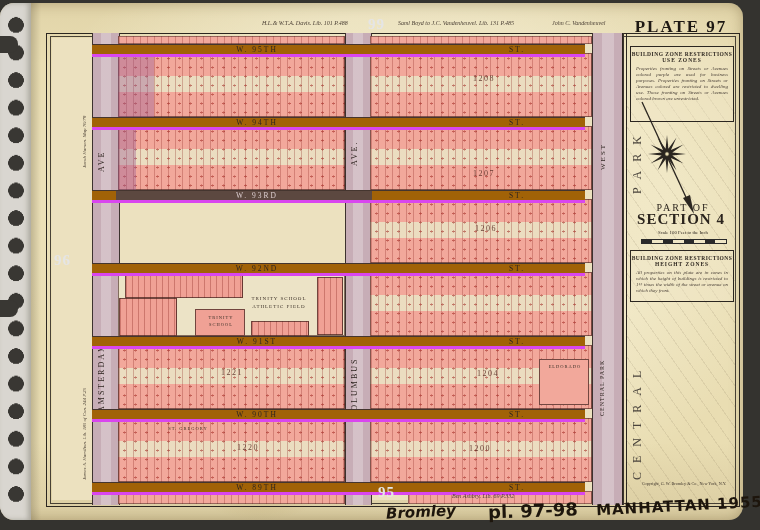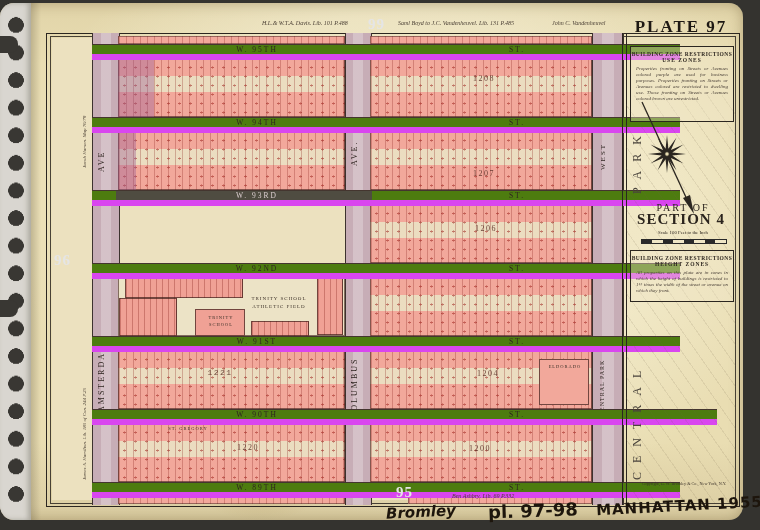--- a/index.html
+++ b/index.html
@@ -21,22 +21,22 @@
   #edge-shadow{left:31px;top:3px;width:10px;height:517px;
          background:linear-gradient(90deg,rgba(100,90,65,.30),rgba(0,0,0,0));}
   .stain{border-radius:50%;background:radial-gradient(rgba(150,110,40,.18),rgba(0,0,0,0) 70%);}
   
   .frame{border:1.6px solid #2b2620;}
   .frame-inner{border:.8px solid rgba(43,38,32,.85);}
   #map-ground{background:#ece1bf;}
   
   .ave{background:#c7adb6;border-left:1px solid #3d322e;border-right:1px solid #3d322e;
        background-image:linear-gradient(90deg,rgba(0,0,0,0) 0 30%,rgba(255,255,255,.25) 30% 70%,rgba(0,0,0,0) 70%);}
-  .street{left:92px;width:588px;height:9px;background:#4d7c0f;
-          border-top:1px solid #44352f;border-bottom:6px solid #d946ef;}
+  .street{left:92px;width:493px;height:9px;background:#a16207;
+          border-top:1px solid #44352f;border-bottom:3px solid #d946ef;}
   .street .dark{position:absolute;left:24px;top:0;width:256px;height:100%;background:rgba(80,68,74,.85);}
   .st-name{position:absolute;left:100px;top:0px;width:130px;text-align:center;
            font-size:7.5px;letter-spacing:2px;color:#2e241f;white-space:nowrap;}
   .st-suffix{position:absolute;left:400px;top:0px;width:50px;text-align:center;
            font-size:7.5px;letter-spacing:2px;color:#2e241f;}
   .lt{color:#ded0d2;}
   
   .blk{background-color:#f2a89b;
        background-image:
          radial-gradient(rgba(158,32,26,.55) 1px,rgba(0,0,0,0) 1.5px),
@@ -91,21 +91,21 @@
   <div class="abs" id="edge-shadow"></div>
   <div class="abs stain" style="left:60px;top:180px;width:50px;height:120px;"></div>
   <div class="abs stain" style="left:200px;top:470px;width:120px;height:50px;"></div>
 
   <div class="abs frame" style="left:46px;top:33px;width:692px;height:472px;"></div>
   <div class="abs frame-inner" style="left:50px;top:36px;width:684px;height:466px;"></div>
   <div class="abs" id="map-ground" style="left:52px;top:38px;width:568px;height:462px;"></div>
 
   <div class="abs pagenum" style="left:368px;top:16px;">99</div>
   <div class="abs pagenum" style="left:54px;top:252px;">96</div>
-  <div class="abs pagenum" style="left:396px;top:484px;z-index:6;">95</div>
+  <div class="abs pagenum" style="left:378px;top:484px;z-index:6;">95</div>
   <div class="abs deed" style="left:262px;top:20px;">H.L.&amp; W.T.A. Davis. Lib. 101 P.488</div>
   <div class="abs deed" style="left:398px;top:20px;">Saml Boyd to J.C. Vandenheuvel. Lib. 131 P.485</div>
   <div class="abs deed" style="left:552px;top:20px;">John C. Vandenheuvel</div>
   <div class="abs vdeed" style="left:82px;top:58px;height:110px;">Jacob Harsen. Map 76/70</div>
   <div class="abs vdeed" style="left:82px;top:300px;height:180px;">James A. Hamilton. Lib. 185 of Con. 244 P.25</div>
   <div class="abs deed" style="left:452px;top:493px;z-index:6;">Ben Ashbry. Lib. 69 P.332</div>
 
   <div class="abs ave" style="left:92px;top:33px;width:26px;height:472px;"></div>
   <div class="abs ave" style="left:345px;top:33px;width:25px;height:472px;"></div>
   <div class="abs ave" style="left:592px;top:33px;width:30px;height:472px;"></div>
@@ -151,21 +151,21 @@
   <div class="abs blk" style="left:370px;top:345px;width:222px;height:64px;">
     <div class="bldg" style="left:168px;top:13px;width:50px;height:46px;background:#f2a89b;">
       <div class="lm" style="left:2px;top:4px;width:46px;font-size:4.5px;">ELDORADO</div>
     </div>
   </div>
   <div class="abs blk" style="left:370px;top:418px;width:222px;height:64px;"></div>
 
   <div class="abs blk-num" style="left:462px;top:74px;">1208</div>
   <div class="abs blk-num" style="left:462px;top:149px;margin-top:20px;">1207</div>
   <div class="abs blk-num" style="left:464px;top:224px;">1206</div>
-  <div class="abs blk-num" style="left:198px;top:368px;font-family:Liberation Mono, monospace;">1221</div>
+  <div class="abs blk-num" style="left:210px;top:368px;">1221</div>
   <div class="abs blk-num" style="left:466px;top:369px;">1204</div>
   <div class="abs blk-num" style="left:226px;top:443px;">1220</div>
   <div class="abs blk-num" style="left:458px;top:444px;">1200</div>
   <div class="abs lm" style="left:158px;top:426px;width:60px;font-size:4.5px;z-index:3;">ST. GREGORY</div>
 
   <div class="abs street" style="top:44px;">
     <span class="st-name">W. 95TH</span>
     <span class="st-suffix">ST.</span>
   </div>
   <div class="abs street" style="top:117px;">
@@ -178,21 +178,21 @@
     <span class="st-suffix">ST.</span>
   </div>
   <div class="abs street" style="top:263px;">
     <span class="st-name">W. 92ND</span>
     <span class="st-suffix">ST.</span>
   </div>
   <div class="abs street" style="top:336px;">
     <span class="st-name">W. 91ST</span>
     <span class="st-suffix">ST.</span>
   </div>
-  <div class="abs street" style="top:409px;padding-left:37px;">
+  <div class="abs street" style="top:409px;">
     <span class="st-name">W. 90TH</span>
     <span class="st-suffix">ST.</span>
   </div>
   <div class="abs street" style="top:482px;">
     <span class="st-name">W. 89TH</span>
     <span class="st-suffix">ST.</span>
   </div>
 
   <div class="abs" style="left:622px;top:33px;width:3px;height:472px;border-left:1.2px solid #2b2620;border-right:.8px solid #2b2620;"></div>
   <div class="abs park-hatch" style="left:626px;top:95px;width:110px;height:408px;"></div>

